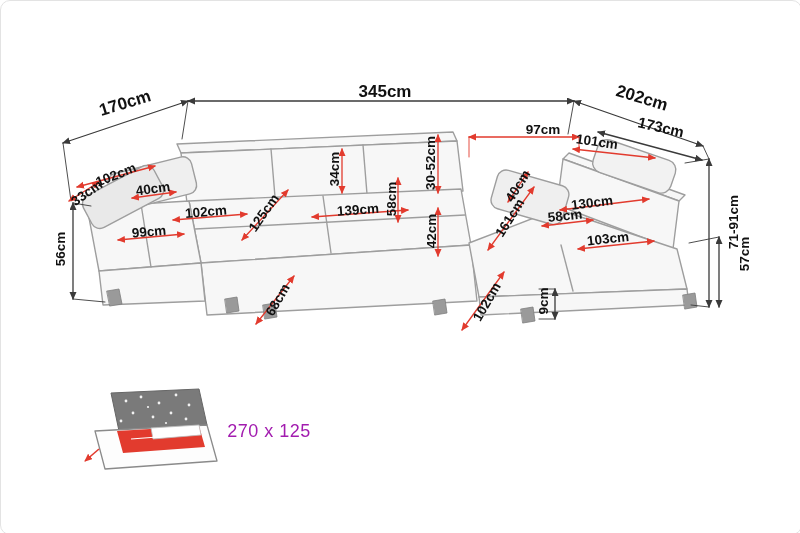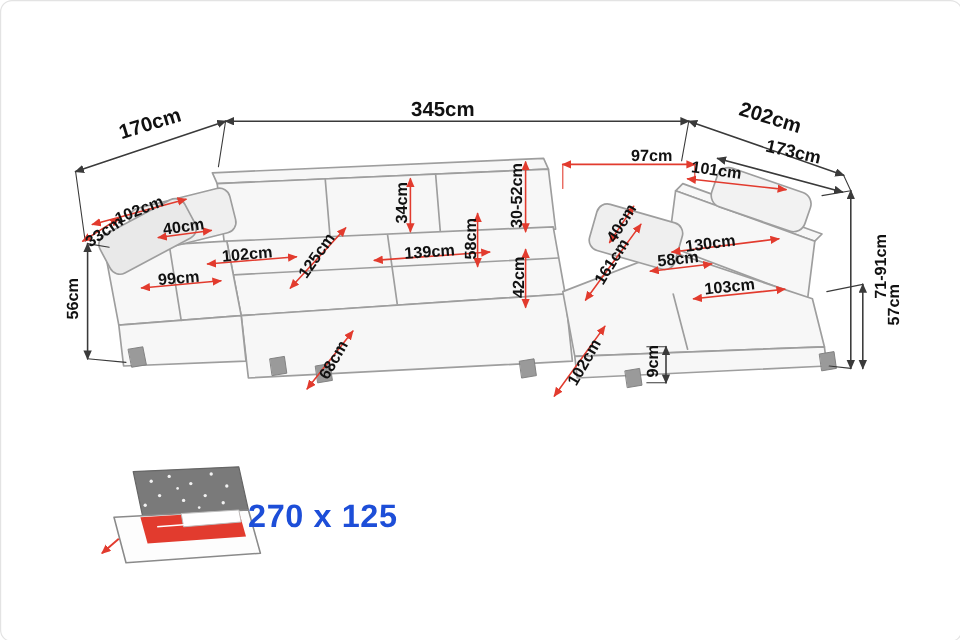--- a/index.html
+++ b/index.html
@@ -15,21 +15,21 @@
     position:absolute;
     transform: translate(-50%,-50%) rotate(var(--r,0deg));
     font-weight:700; font-size:13.5px; color:#111;
     white-space:nowrap; line-height:1; user-select:none;
   }
   .lbl.big  { font-size:17px; }
   .lbl.med  { font-size:15px; }
   .sleep-lbl {
     position:absolute;
     transform: translate(-50%,-50%);
-    font-weight:700; font-size:27px; color:#1d4ed8;
+    font-weight:400; font-size:18px; color:#a21caf;
     white-space:nowrap; letter-spacing:0.5px;
   }
 </style>
 </head>
 <body>
 
 <div class="stage">
 
   <svg width="800" height="533" viewBox="0 0 800 533">
     <defs>
@@ -188,21 +188,21 @@
 
       <polygon points="116,430 198,425 204,446 122,452" fill="#e23b2e" stroke="#c4permission32f" stroke-width="0"></polygon>
 
       <polygon points="150,427 198,424 200,434 152,438" fill="#ffffff" stroke="#bbbbbb" stroke-width="0.8"></polygon>
       <line x1="130" y1="438" x2="196" y2="433" stroke="#ffffff" stroke-width="1.2"></line>
 
       <line x1="98" y1="448" x2="84" y2="460" stroke="#e23b2e" stroke-width="1.6" marker-end="url(#aR)"></line>
     </g>
   </svg>
 
-  <div class="lbl big" style="left:368px; top:90px;  --r:0deg">345cm</div>
+  <div class="lbl big" style="left:384px; top:90px;  --r:0deg">345cm</div>
   <div class="lbl big" style="left:124px; top:102px; --r:-17deg">170cm</div>
   <div class="lbl big" style="left:641px; top:97px;  --r:17deg">202cm</div>
   <div class="lbl med" style="left:660px; top:126px; --r:13deg">173cm</div>
   <div class="lbl" style="left:542px; top:129px; --r:0deg">97cm</div>
   <div class="lbl" style="left:596px; top:141px; --r:8deg">101cm</div>
   <div class="lbl" style="left:430px; top:162px; --r:-90deg">30-52cm</div>
   <div class="lbl" style="left:334px; top:168px; --r:-90deg">34cm</div>
   <div class="lbl" style="left:115px; top:174px; --r:-22deg">102cm</div>
   <div class="lbl" style="left:86px;  top:192px; --r:-35deg">33cm</div>
   <div class="lbl" style="left:152px; top:188px; --r:-8deg">40cm</div>

